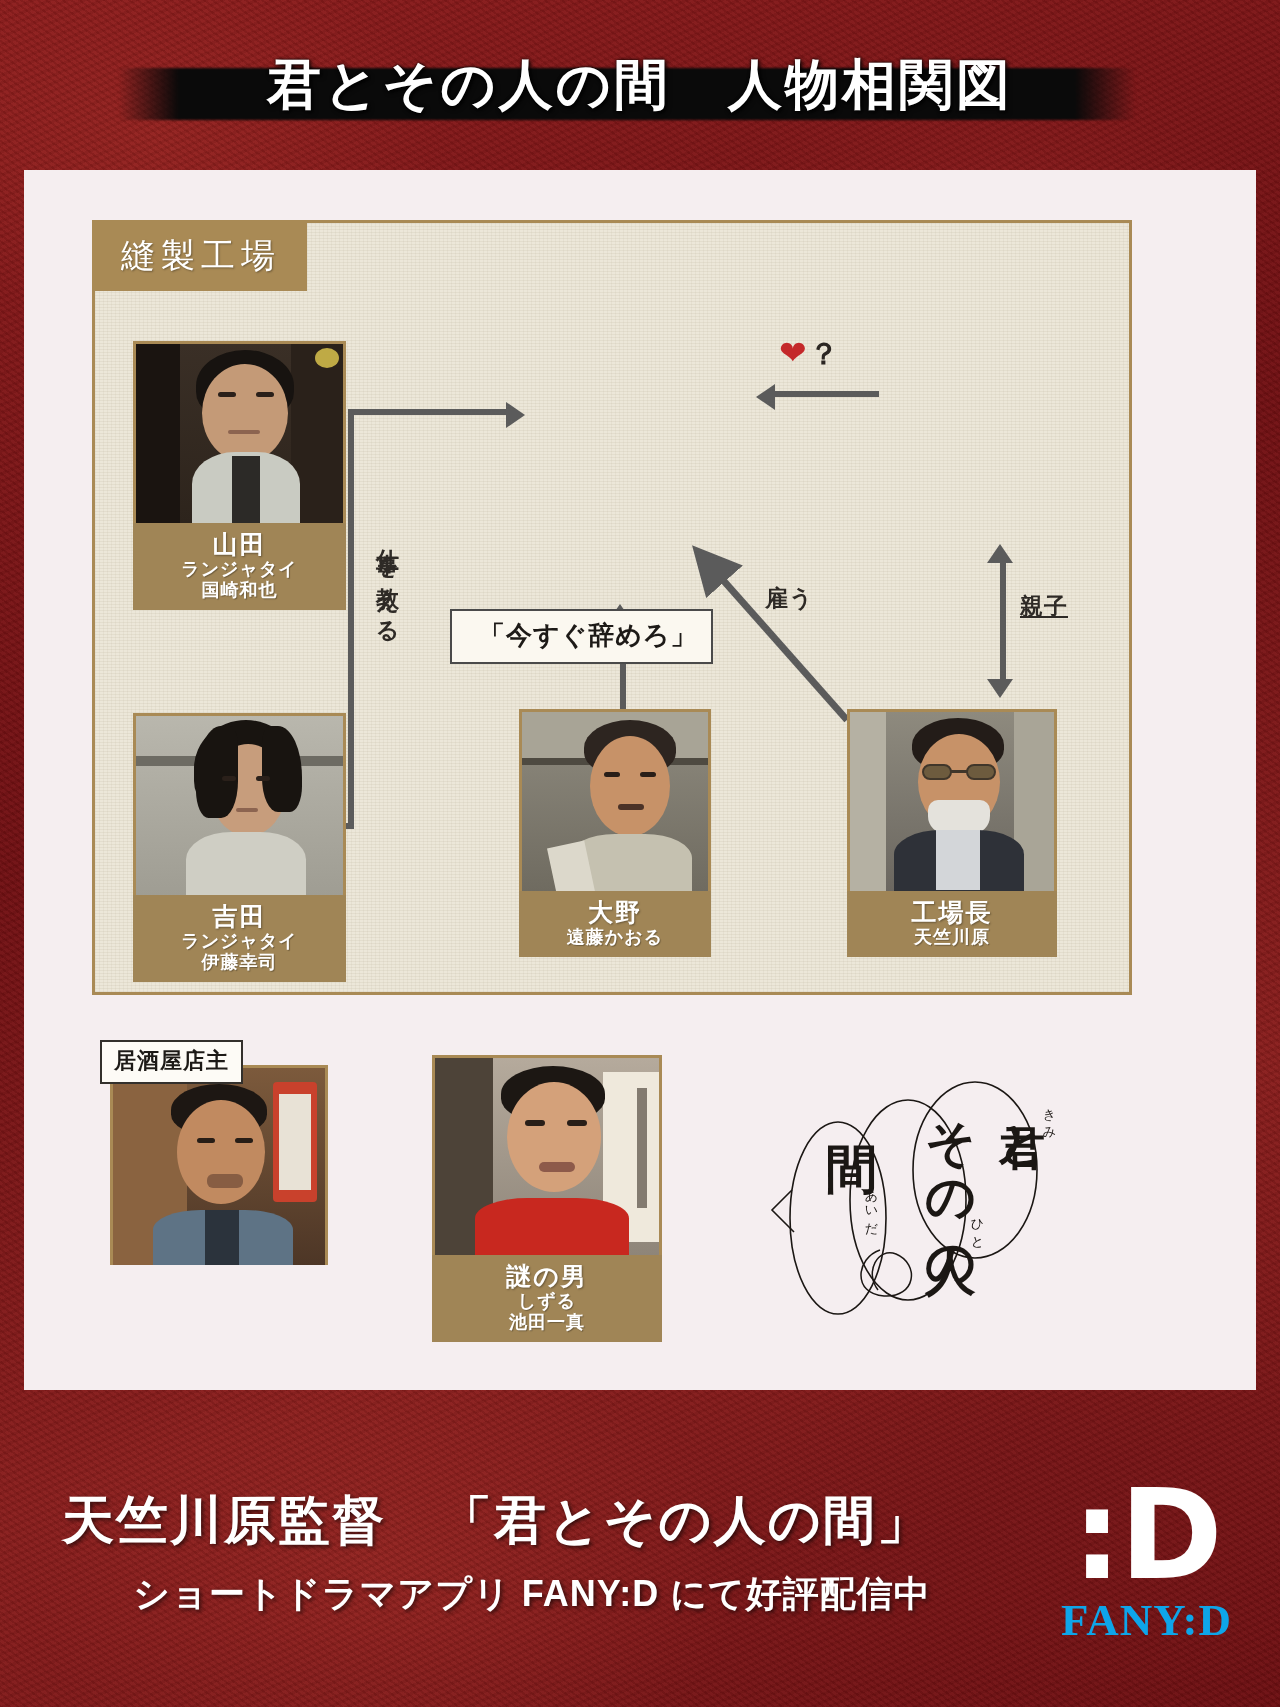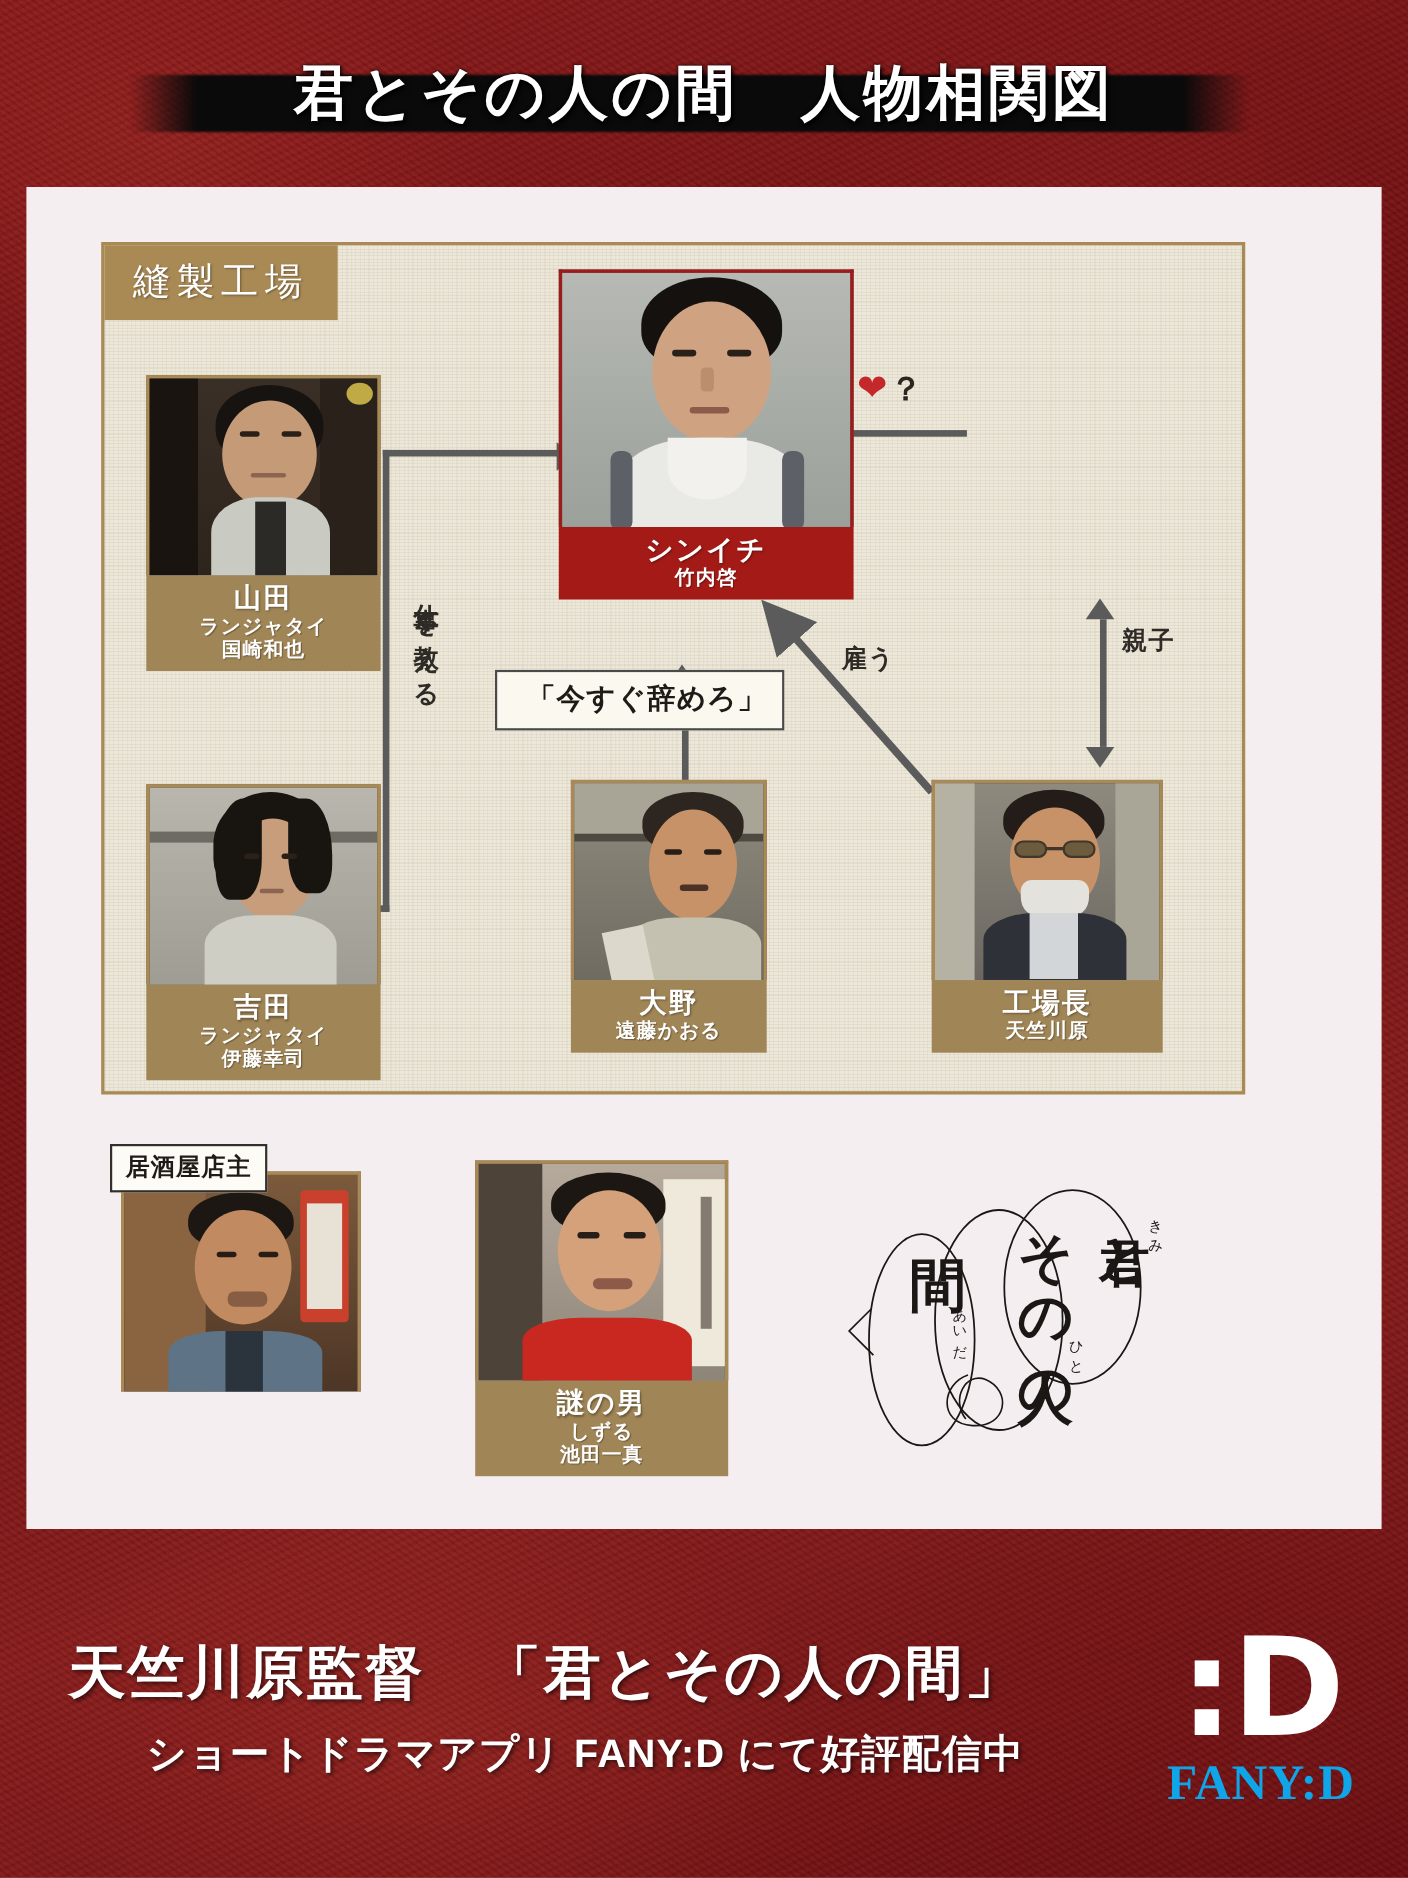--- a/index.html
+++ b/index.html
@@ -261,21 +261,21 @@
           <polygon points="0,0 7,3.5 0,7" fill="#5b5b5b"></polygon>
         </marker>
       </defs>
       <line x1="752" y1="497" x2="604" y2="330" stroke="#5b5b5b" stroke-width="7" marker-end="url(#arrHire)"></line>
     </svg>
     <div class="rel-label" style="left:670px; top:360px;">雇う</div>
 
     <div class="line" style="left:905px; top:340px; width:6px; height:116px;"></div>
     <div class="arrowhead ar-up" style="left:892px; top:321px;"></div>
     <div class="arrowhead ar-down" style="left:892px; top:456px;"></div>
-    <div class="rel-label" style="left:925px; top:344px;">親子</div>
+    <div class="rel-label" style="left:925px; top:368px;text-decoration:underline;">親子</div>
 
     <div class="card" style="left:38px; top:118px; width:213px;">
       <div class="photo" style="height:182px;">
         <div class="ph" style="background:linear-gradient(180deg,#3a2f26 0%,#2d241c 100%);">
           <div style="position:absolute;left:-4px;top:0;width:48px;height:100%;background:#1a1410;"></div>
           <div style="position:absolute;right:0;top:0;width:52px;height:100%;background:#2a211a;"></div>
           <div class="hair" style="left:60px;top:6px;width:98px;height:72px;background:#171310;"></div>
           <div class="skin" style="left:66px;top:20px;width:86px;height:98px;background:#c49a77;"></div>
           <div style="position:absolute;left:56px;top:108px;width:108px;height:80px;background:#c9cbc2;border-radius:40% 40% 0 0;"></div>
           <div style="position:absolute;left:96px;top:112px;width:28px;height:76px;background:#2c2a27;"></div>
@@ -306,43 +306,23 @@
           <div style="position:absolute;left:50px;top:116px;width:120px;height:72px;background:#cfcec4;border-radius:38% 38% 0 0;"></div>
         </div>
       </div>
       <div class="caption">
         <div class="cap-name">吉田</div>
         <div class="cap-sub">ランジャタイ</div>
         <div class="cap-sub2">伊藤幸司</div>
       </div>
     </div>
 
-    <div class="card featured" style="left:413px; top:22px; width:268px;">
-      <div class="photo" style="height:234px;">
-        <div class="ph" style="background:linear-gradient(180deg,#b6b9b4 0%,#9ba09b 100%);">
-          <div class="hair" style="left:72px;top:4px;width:128px;height:86px;background:#14110e;"></div>
-          <div class="skin" style="left:82px;top:26px;width:108px;height:128px;background:#cfa281;"></div>
-          <div style="position:absolute;left:100px;top:70px;width:22px;height:6px;background:#2a201a;border-radius:3px;"></div>
-          <div style="position:absolute;left:150px;top:70px;width:22px;height:6px;background:#2a201a;border-radius:3px;"></div>
-          <div style="position:absolute;left:126px;top:86px;width:12px;height:22px;background:#bb8e6e;border-radius:4px;"></div>
-          <div style="position:absolute;left:116px;top:122px;width:36px;height:6px;background:#8c5b4a;border-radius:4px;"></div>
-          <div style="position:absolute;left:54px;top:150px;width:162px;height:84px;background:#e9e9e6;border-radius:44% 44% 0 0;"></div>
-          <div style="position:absolute;left:96px;top:150px;width:72px;height:56px;background:#f2f1ee;border-radius:0 0 50% 50%;"></div>
-          <div style="position:absolute;left:44px;top:162px;width:20px;height:72px;background:#5d6066;border-radius:8px;"></div>
-          <div style="position:absolute;right:42px;top:162px;width:20px;height:72px;background:#5d6066;border-radius:8px;"></div>
-        </div>
-      </div>
-      <div class="caption">
-        <div class="cap-name">シンイチ</div>
-        <div class="cap-sub">竹内啓</div>
-      </div>
-    </div>
-
-
-    <div class="card" style="left:424px; top:486px; width:178px;">
+
+
+    <div class="card" style="left:424px; top:486px; width:192px;">
       <div class="photo" style="height:182px;">
         <div class="ph" style="background:linear-gradient(180deg,#8f8b7f 0%,#6f6b60 100%);">
           <div style="position:absolute;left:0;top:0;width:100%;height:46px;background:#a8a496;"></div>
           <div style="position:absolute;left:0;top:46px;width:100%;height:7px;background:#4e4a41;"></div>
           <div class="hair" style="left:62px;top:8px;width:92px;height:56px;background:#2d2520;"></div>
           <div class="skin" style="left:68px;top:24px;width:80px;height:100px;background:#c79268;"></div>
           <div style="position:absolute;left:82px;top:60px;width:16px;height:5px;background:#281e18;border-radius:3px;"></div>
           <div style="position:absolute;left:118px;top:60px;width:16px;height:5px;background:#281e18;border-radius:3px;"></div>
           <div style="position:absolute;left:96px;top:92px;width:26px;height:6px;background:#4b3227;border-radius:3px;"></div>
           <div style="position:absolute;left:46px;top:122px;width:124px;height:64px;background:#c5c1b0;border-radius:38% 38% 0 0;"></div>

